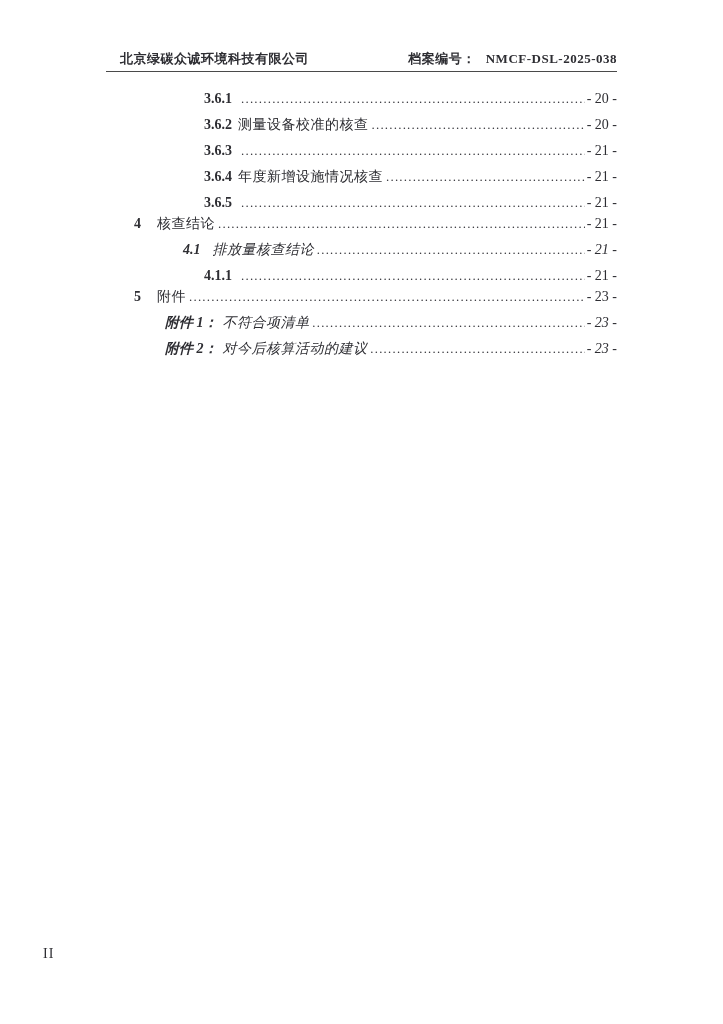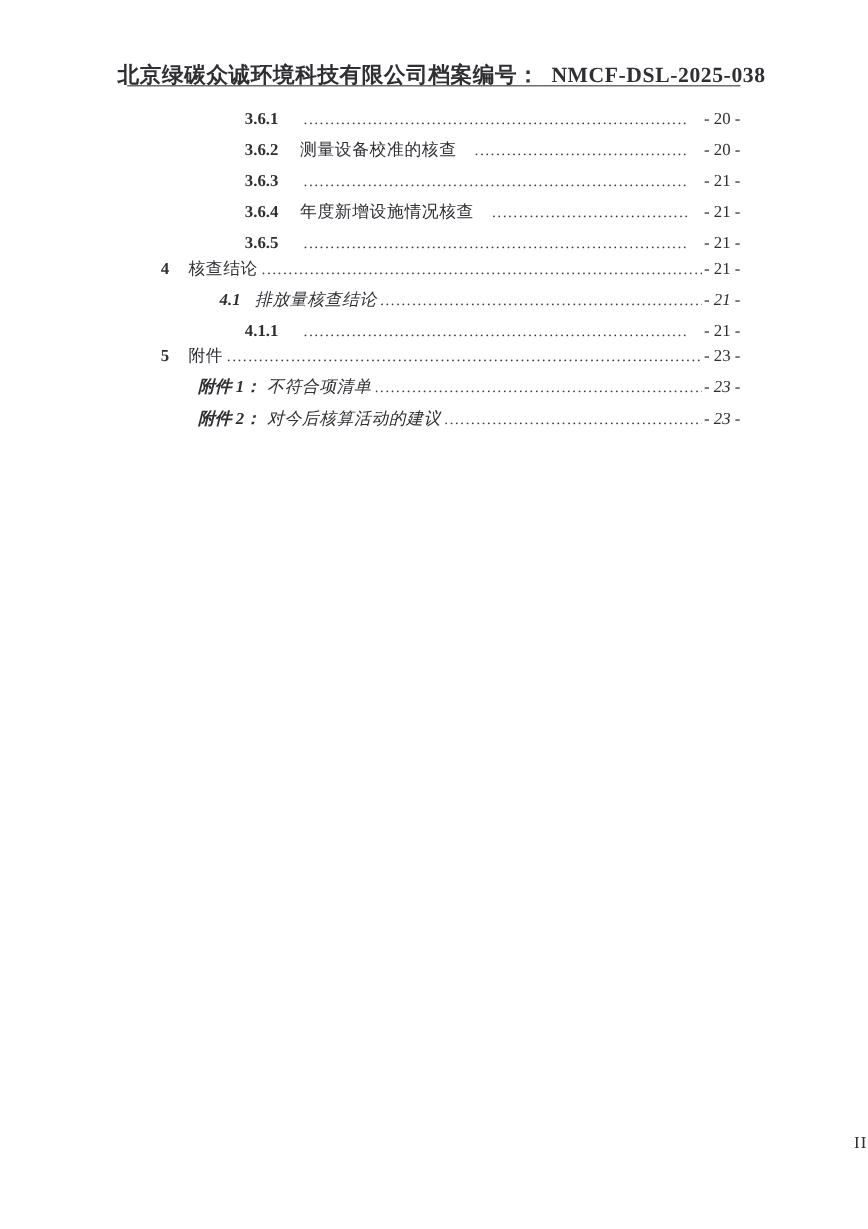--- a/index.html
+++ b/index.html
@@ -13,27 +13,27 @@
     height: 1024px;
     background: #ffffff;
     font-family: "Liberation Serif", "DejaVu Serif", serif;
     color: #2e2e33;
     overflow: hidden;
   }
 
   
   .page-header {
     position: absolute;
-    left: 98px;
+    left: 120px;
     right: 106px;
     top: 50px;
     display: flex;
     justify-content: space-between;
     align-items: baseline;
-    font-size: 18px;
+    font-size: 13px;
     font-weight: bold;
     letter-spacing: 0.5px;
     white-space: nowrap;
   }
   .docno { display: inline-flex; gap: 10px; align-items: baseline; }
   .header-rule {
     position: absolute;
     left: 106px;
     right: 106px;
     top: 71px;
@@ -72,34 +72,34 @@
     letter-spacing: 1.2px;
     color: #3a3a3f;
   }
   .toc-row .pagenum { flex: 0 0 auto; }
 
   
   .toc-row.lvl1  { padding-left: 28px;  margin-top: -5px; }
   .toc-row.lvl1 .num { margin-right: 16px; }
   .toc-row.lvl2  { padding-left: 77px; font-style: italic; }
   .toc-row.lvl2 .num { margin-right: 12px; }
-  .toc-row.lvl3  { padding-left: 98px; gap: 12px; }
+  .toc-row.lvl3  { padding-left: 98px; }
   .toc-row.lvl3 .num { margin-right: 6px; }
   .toc-row.annex { padding-left: 59px; font-style: italic; }
   .toc-row.annex .num { margin-right: 5px; }
 
   
   .page-footer {
     position: absolute;
     left: 0;
     right: 0;
     top: 946px;
-    text-align: right;
+    text-align: left;
     font-size: 14px;
-    padding-left: 18px;
+    padding-left: 43px;
     letter-spacing: 1px;
   }
 </style>
 </head>
 <body>
 
 <div class="page">
 
   <header class="page-header">
     <span class="company">北京绿碳众诚环境科技有限公司</span>

